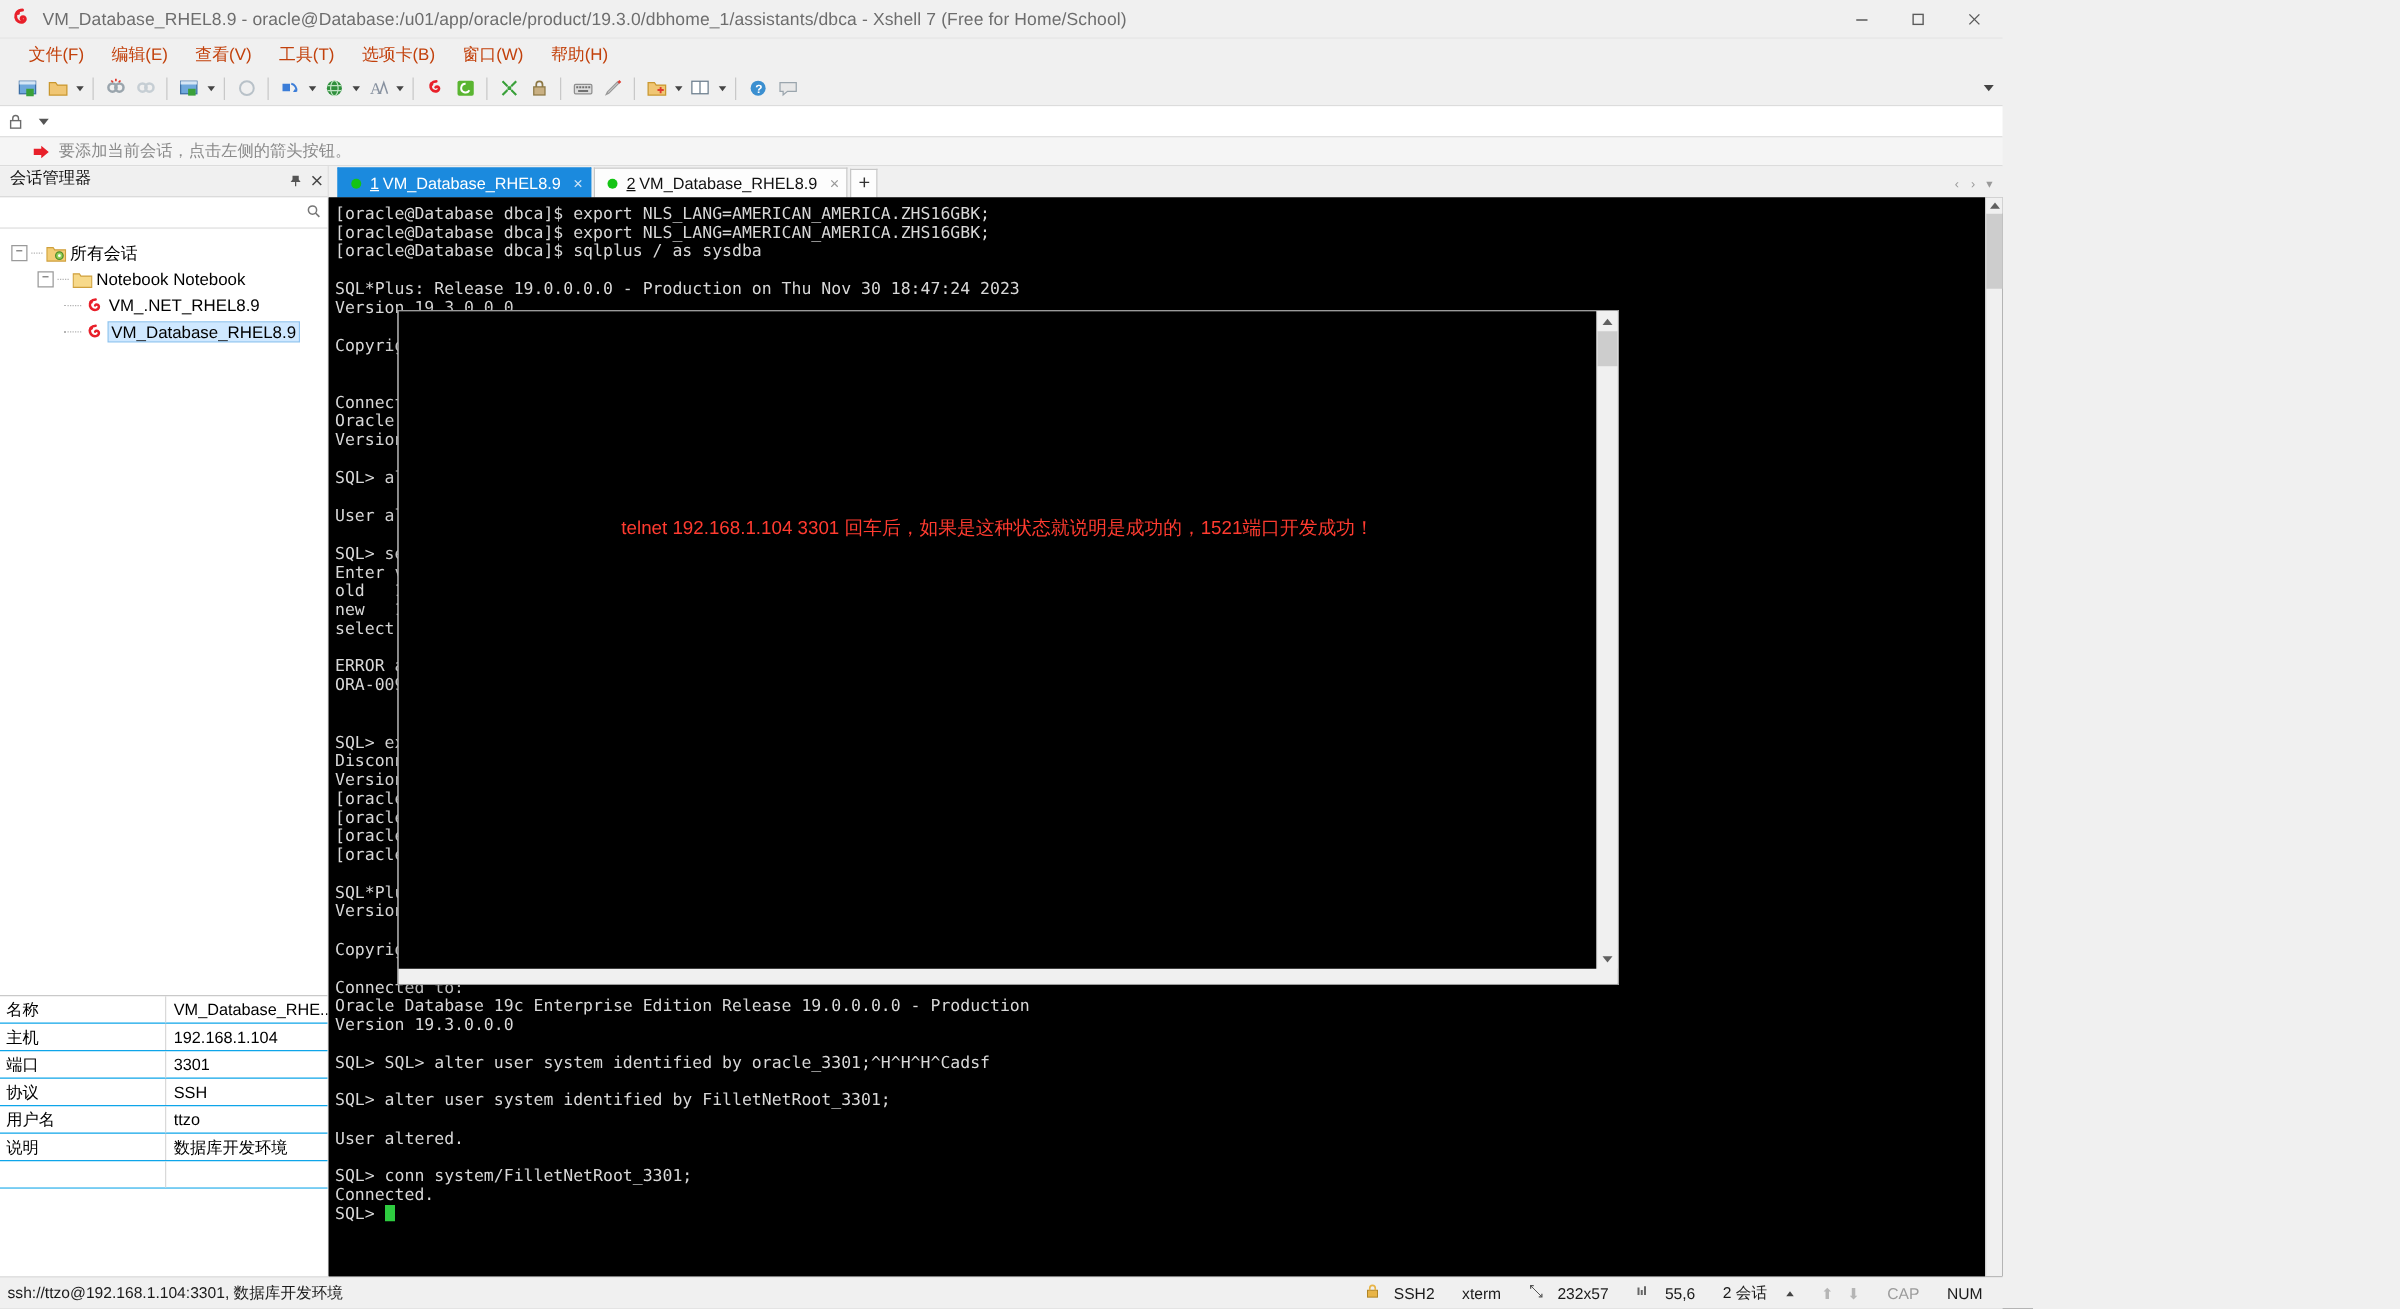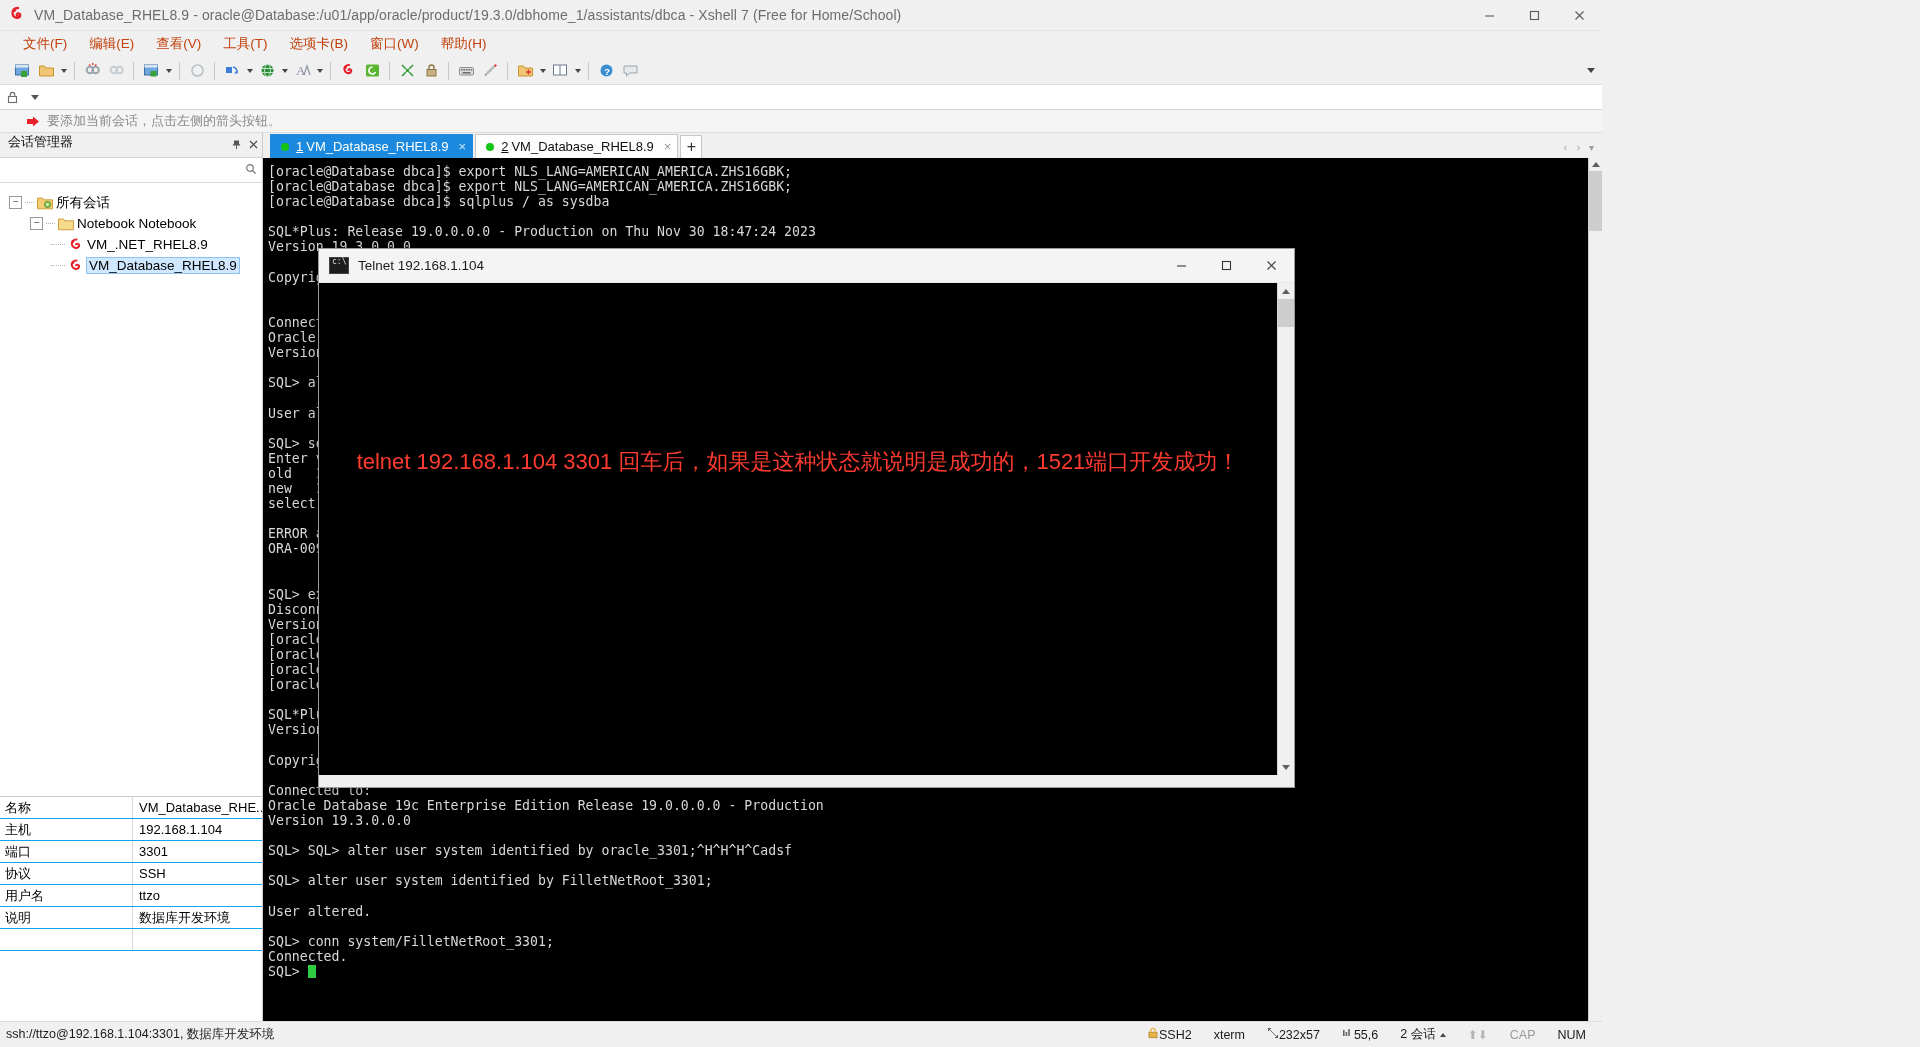--- a/index.html
+++ b/index.html
@@ -105,34 +105,34 @@
   .telnet{position:absolute;left:318px;top:248px;width:975px;height:538px;background:#fff;border:1px solid #9b9b9b;box-shadow:0 3px 12px rgba(0,0,0,.32);display:flex;flex-direction:column;}
   .tn-title{height:33px;background:#f4f4f4;display:flex;align-items:center;flex:none;border-bottom:1px solid #e8e8e8;}
   .tn-icon{width:18px;height:15px;margin:0 9px 0 10px;background:#1d1d1d;border:1px solid #444;position:relative;flex:none;}
   .tn-icon:before{content:"c:\\";position:absolute;left:2px;top:-1px;font-family:"DejaVu Sans Mono",monospace;font-size:8px;color:#ddd;}
   .tn-name{font-size:13.5px;color:#1b1b1b;flex:1;}
   .tn-btns{display:flex;height:33px;}
   .tn-btn{width:45px;height:33px;display:flex;align-items:center;justify-content:center;}
   .tn-btn svg{stroke:#3a3a3a;stroke-width:1.1;fill:none;}
   .tn-body{flex:1;display:flex;min-height:0;}
   .tn-console{flex:1;background:#000;position:relative;overflow:hidden;}
-  .tn-msg{position:absolute;left:0;right:0;top:164px;text-align:center;font-size:22px;color:#ff3b30;font-family:"Liberation Sans",sans-serif;white-space:nowrap;}
+  .tn-msg{position:absolute;left:0;right:0;top:164px;text-align:center;font-size:15px;color:#ff3b30;font-family:"Liberation Sans",sans-serif;white-space:nowrap;}
   .tn-scroll{width:16px;background:#f0f0f0;border-left:1px solid #d8d8d8;flex:none;display:flex;flex-direction:column;}
   .tns-arrow{height:16px;display:flex;align-items:center;justify-content:center;background:#f0f0f0;}
   .tns-arrow:after{content:"";border-left:4px solid transparent;border-right:4px solid transparent;}
   .tns-up:after{border-bottom:5px solid #606060;}
   .tns-down:after{border-top:5px solid #606060;}
   .tns-track{flex:1;position:relative;background:#f0f0f0;}
   .tns-thumb{position:absolute;left:0;right:0;top:0;height:28px;background:#cdcdcd;}
   .tn-footer{height:12px;background:#f0f0f0;flex:none;}
 
   
   .statusbar{height:25px;background:#f0f0f0;display:flex;align-items:center;border-top:1px solid #dcdcdc;flex:none;font-size:12.5px;color:#1b1b1b;}
   .sb-left{padding-left:6px;flex:1;white-space:nowrap;}
-  .sb-cell{display:flex;align-items:center;padding:0 11px;white-space:nowrap;gap:0;}
+  .sb-cell{display:flex;align-items:center;padding:0 11px;white-space:nowrap;gap:11px;}
   .sb-caret{display:inline-block;border-left:3.5px solid transparent;border-right:3.5px solid transparent;border-bottom:4px solid #444;margin-left:4px;}
   .sb-dim{color:#9b9b9b;}
   .sb-arrow{color:#b5b5b5;font-size:12px;}
 </style>
 </head>
 <body>
 
 <div class="app">
 
   <div class="titlebar">
@@ -533,42 +533,20 @@
 SQL&gt; conn system/FilletNetRoot_3301;
 Connected.
 SQL&gt; </span><span class="cursorblk"></span></div>
         <div class="term-scroll">
           <div class="ts-arrow ts-up"></div>
           <div class="ts-thumb"></div>
         </div>
       </div>
 
       <div class="telnet">
-        <div class="tn-title">
-          <div class="tn-icon"></div>
-          <div class="tn-name">Telnet 192.168.1.104</div>
-          <div class="tn-btns">
-            <div class="tn-btn">
-              <svg width="11" height="11" viewBox="0 0 11 11">
-                  <line x1="1" y1="6" x2="10" y2="6"></line>
-                </svg>
-            </div>
-            <div class="tn-btn">
-              <svg width="11" height="11" viewBox="0 0 11 11">
-                  <rect x="1.5" y="1.5" width="8" height="8"></rect>
-                </svg>
-            </div>
-            <div class="tn-btn close">
-              <svg width="11" height="11" viewBox="0 0 11 11">
-                  <line x1="1.5" y1="1.5" x2="9.5" y2="9.5"></line>
-                  <line x1="9.5" y1="1.5" x2="1.5" y2="9.5"></line>
-                </svg>
-            </div>
-          </div>
-        </div>
         <div class="tn-body">
           <div class="tn-console">
             <div class="tn-msg">telnet 192.168.1.104 3301 回车后，如果是这种状态就说明是成功的，1521端口开发成功！</div>
           </div>
           <div class="tn-scroll">
             <div class="tns-arrow tns-up"></div>
             <div class="tns-track">
               <div class="tns-thumb"></div>
             </div>
             <div class="tns-arrow tns-down"></div>

